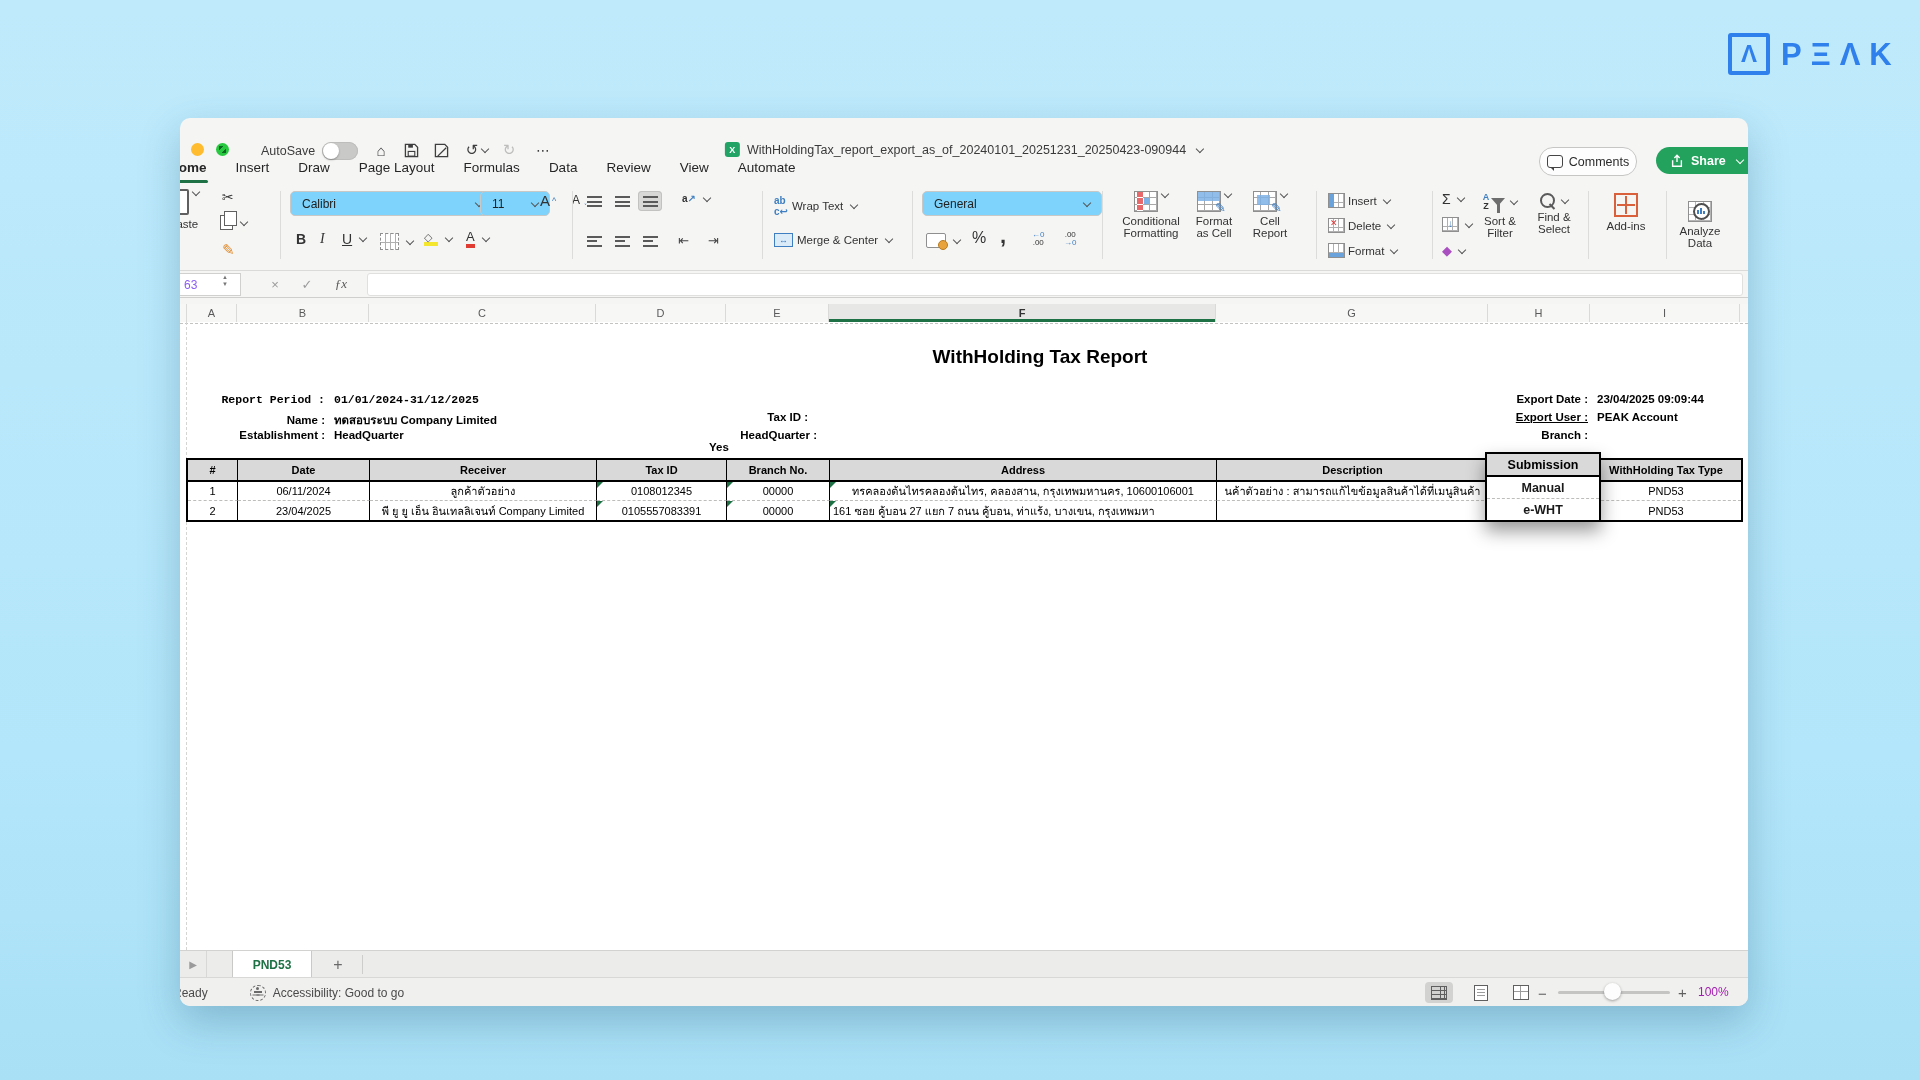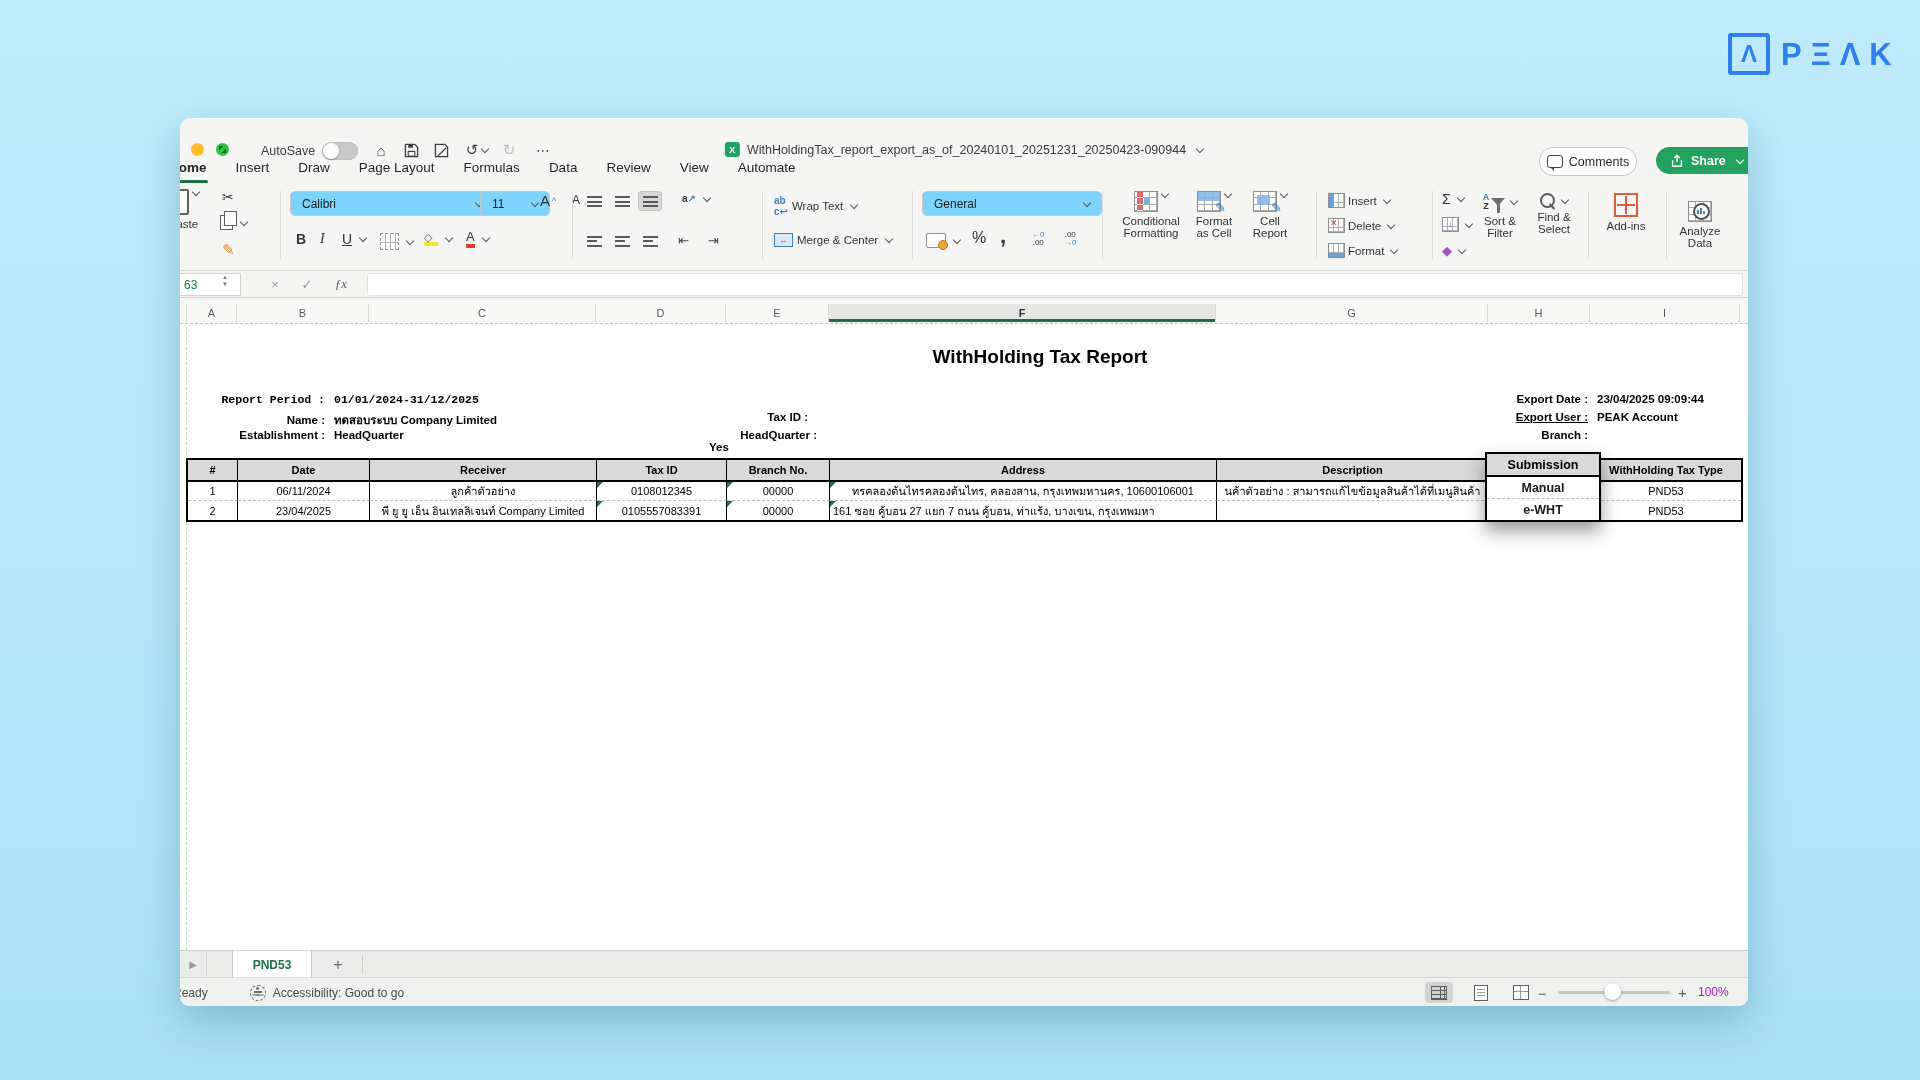--- a/index.html
+++ b/index.html
@@ -91,21 +91,21 @@
   .copyico{width:11px;height:13px;border:1.5px solid #5f5f5f;background:#fff;position:relative;}
   .copyico::after{content:"";position:absolute;left:3px;top:-5px;width:11px;height:13px;border:1.5px solid #5f5f5f;background:#fff;}
   .wrapico{font-size:10px;color:#3f7fc1;font-weight:bold;}
   .mergeico{width:17px;height:12px;border:1px solid #3f7fc1;color:#3f7fc1;font-size:9px;display:flex;align-items:center;justify-content:center;background:#dcebf8;}
   .comments-btn{position:absolute;left:1359px;top:13px;width:96px;height:27px;border:1px solid #c6c6c5;border-radius:14px;background:#fdfdfd;display:flex;align-items:center;justify-content:center;gap:6px;font-size:12.5px;color:#2b2b2b;}
   .bubble{width:14px;height:11px;border:1.5px solid #444;border-radius:3px;position:relative;}
   .bubble::after{content:"";position:absolute;left:2px;bottom:-4px;border-left:4px solid transparent;border-right:0 solid transparent;border-top:4px solid #444;}
   .share-btn{position:absolute;left:1476px;top:13px;width:104px;height:27px;border-radius:14px;background:#23a25d;color:#fff;display:flex;align-items:center;padding-left:14px;gap:7px;font-size:12.5px;font-weight:bold;}
   
   .fbar{position:absolute;left:0;top:152px;width:1568px;height:26px;border-top:1px solid #dadad9;border-bottom:1px solid #cfcfce;background:#f5f5f4;font-size:12px;color:#555;}
-  .namebox{position:absolute;left:0;top:2px;width:56px;height:21px;background:#fff;border:1px solid #d0d0cf;border-left:none;display:flex;align-items:center;padding-left:4px;color:#15803d;}
+  .namebox{position:absolute;left:0;top:2px;width:56px;height:21px;background:#fff;border:1px solid #d0d0cf;border-left:none;display:flex;align-items:center;padding-left:4px;color:#8b5cf6;}
   .spin{position:absolute;left:42px;top:3px;display:flex;flex-direction:column;font-size:6px;color:#777;line-height:1.2;}
   .fbtn{position:absolute;top:3px;width:22px;height:20px;display:flex;align-items:center;justify-content:center;color:#9a9a9a;font-size:13px;}
   .finput{position:absolute;left:187px;top:2px;width:1374px;height:21px;background:#fff;border:1px solid #e0e0df;border-radius:3px;}
   
   .colhdr{position:absolute;left:0;top:186px;width:1568px;height:18px;background:#f7f7f6;display:flex;font-size:11px;color:#5a5a5a;border-bottom:1px solid #cfcfce;}
   .colhdr .stub{width:6px;border-right:1px solid #dadad9;}
   .colhdr .c{display:flex;align-items:center;justify-content:center;border-right:1px solid #dadad9;box-sizing:border-box;}
   .colhdr .c.sel{background:#e7e7e5;box-shadow:inset 0 -3px 0 #1e7145;font-weight:bold;color:#333;}
   .colhdr .fill{flex:1;}
   

